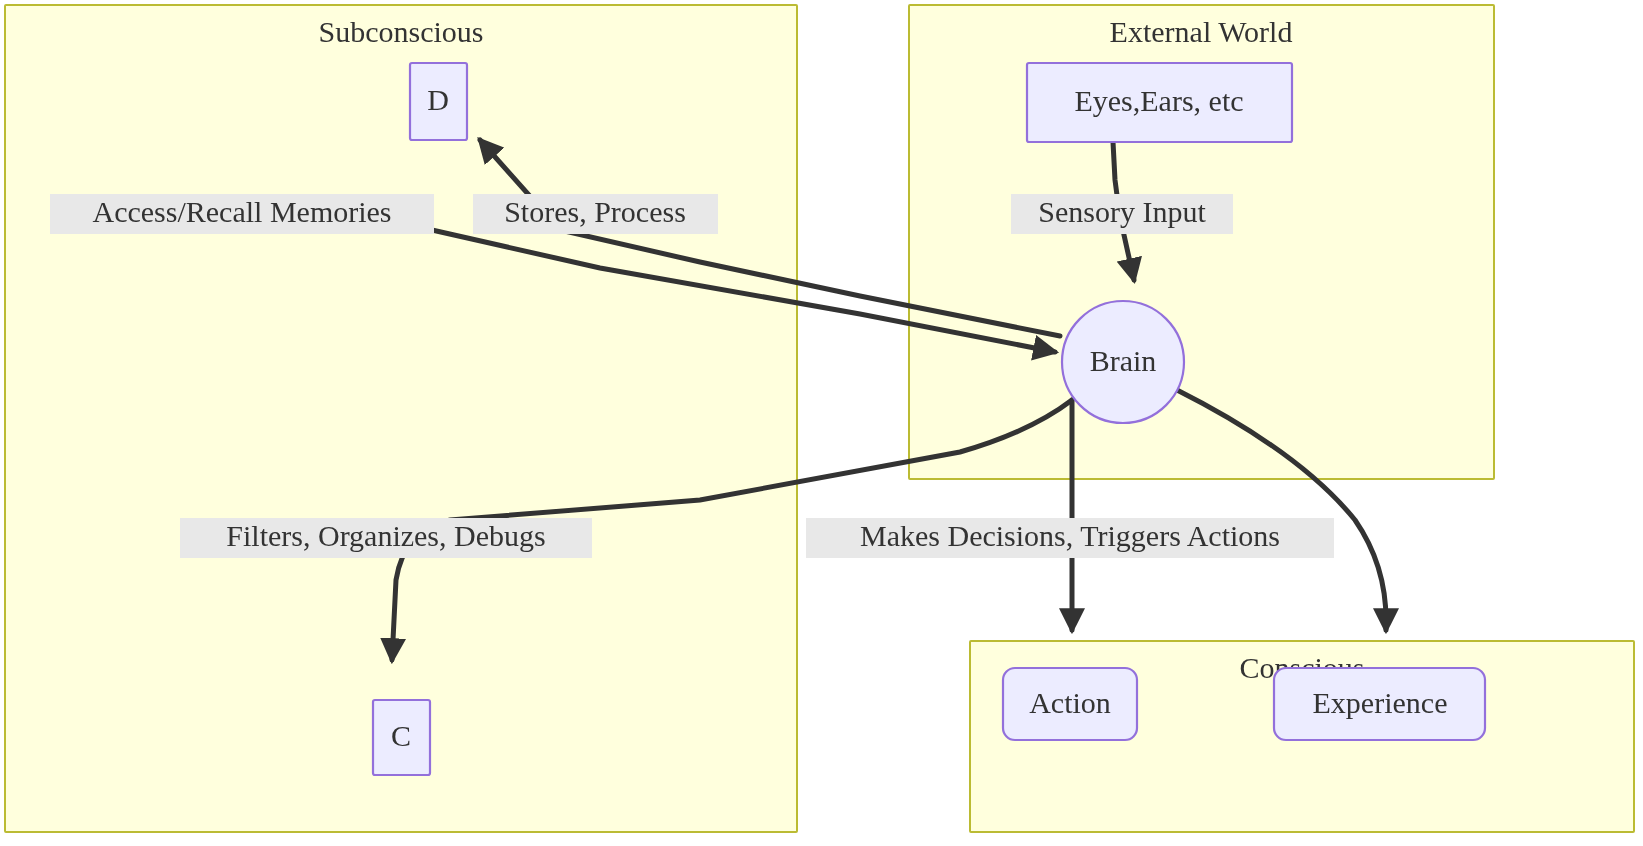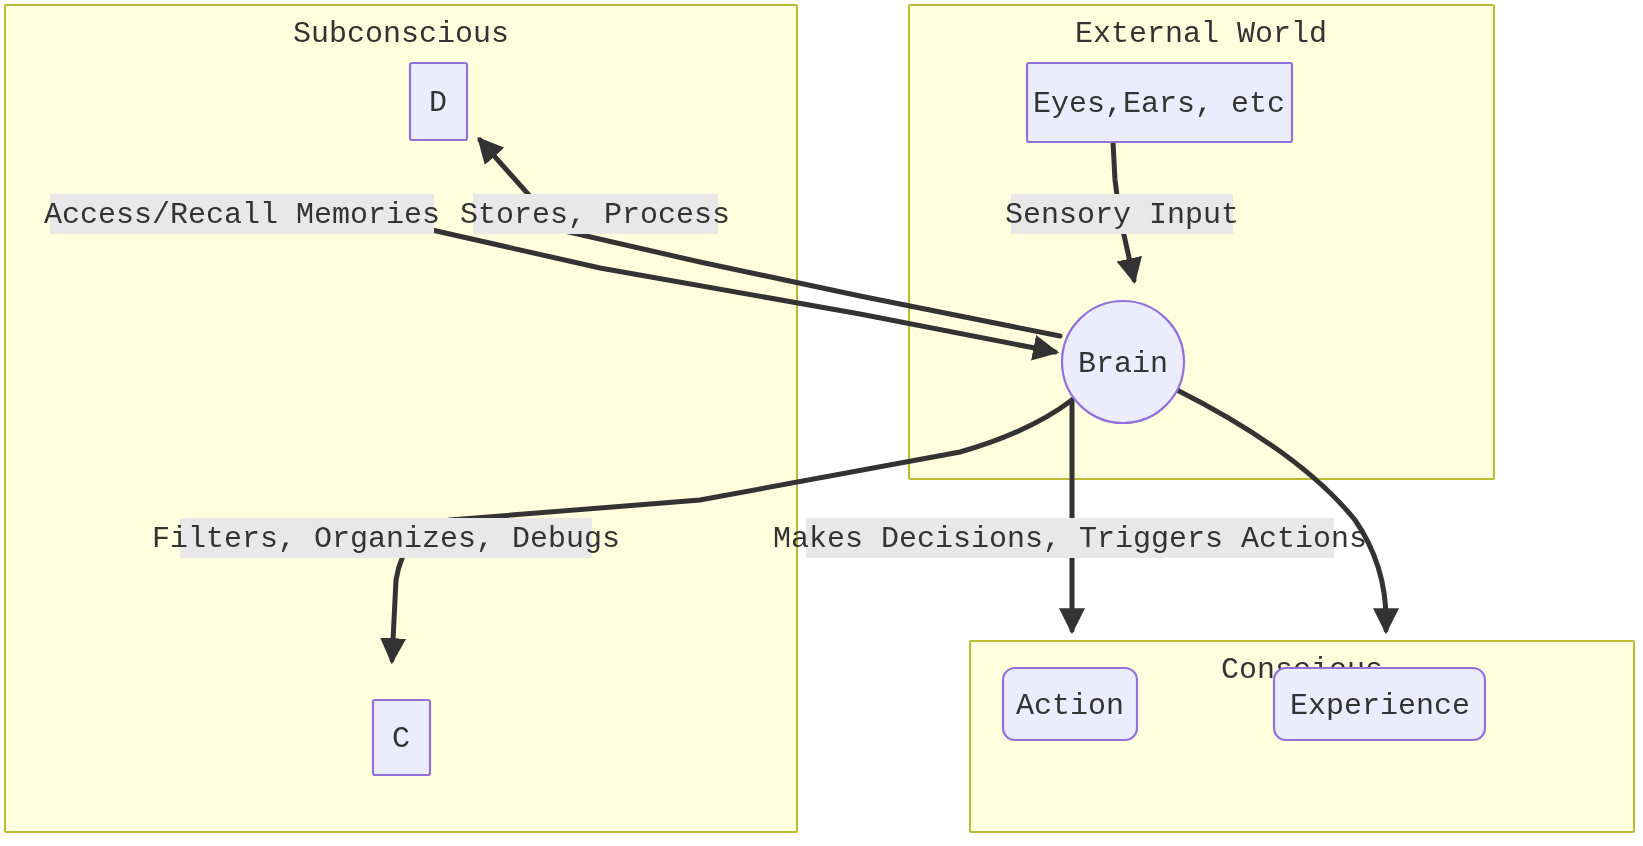--- a/index.html
+++ b/index.html
@@ -1,18 +1,18 @@
 <!DOCTYPE html>
 <html><head>
 <meta charset="utf-8">
 <title>Consciousness Flowchart</title>
 <style>
   html,body{margin:0;padding:0;background:#ffffff;}
   #stage{position:relative;width:1643px;height:842px;background:#ffffff;
-         font-family:Liberation Mono, monospace;overflow:hidden;}
+         font-family:Liberation Serif, serif;overflow:hidden;}
   svg.layer{position:absolute;left:0;top:0;width:1643px;height:846px;}
   .cluster-rect{fill:#ffffdd;stroke:#bbbb33;stroke-width:2;}
   .cluster-label{font-size:30px;fill:#333333;text-anchor:middle;}
   .node-rect{fill:#ececff;stroke:#9370db;stroke-width:2.2;}
   .node-circle{fill:#ececff;stroke:#9370db;stroke-width:2.2;}
   .node-label{font-size:30px;fill:#333333;text-anchor:middle;dominant-baseline:middle;}
   .edge-path{fill:none;stroke:#333333;stroke-width:5;stroke-linecap:round;}
   .edge-label-bg{fill:#e8e8e8;}
   .edge-label-text{font-size:30px;fill:#333333;text-anchor:middle;dominant-baseline:middle;}
   .arrow-fill{fill:#333333;}

